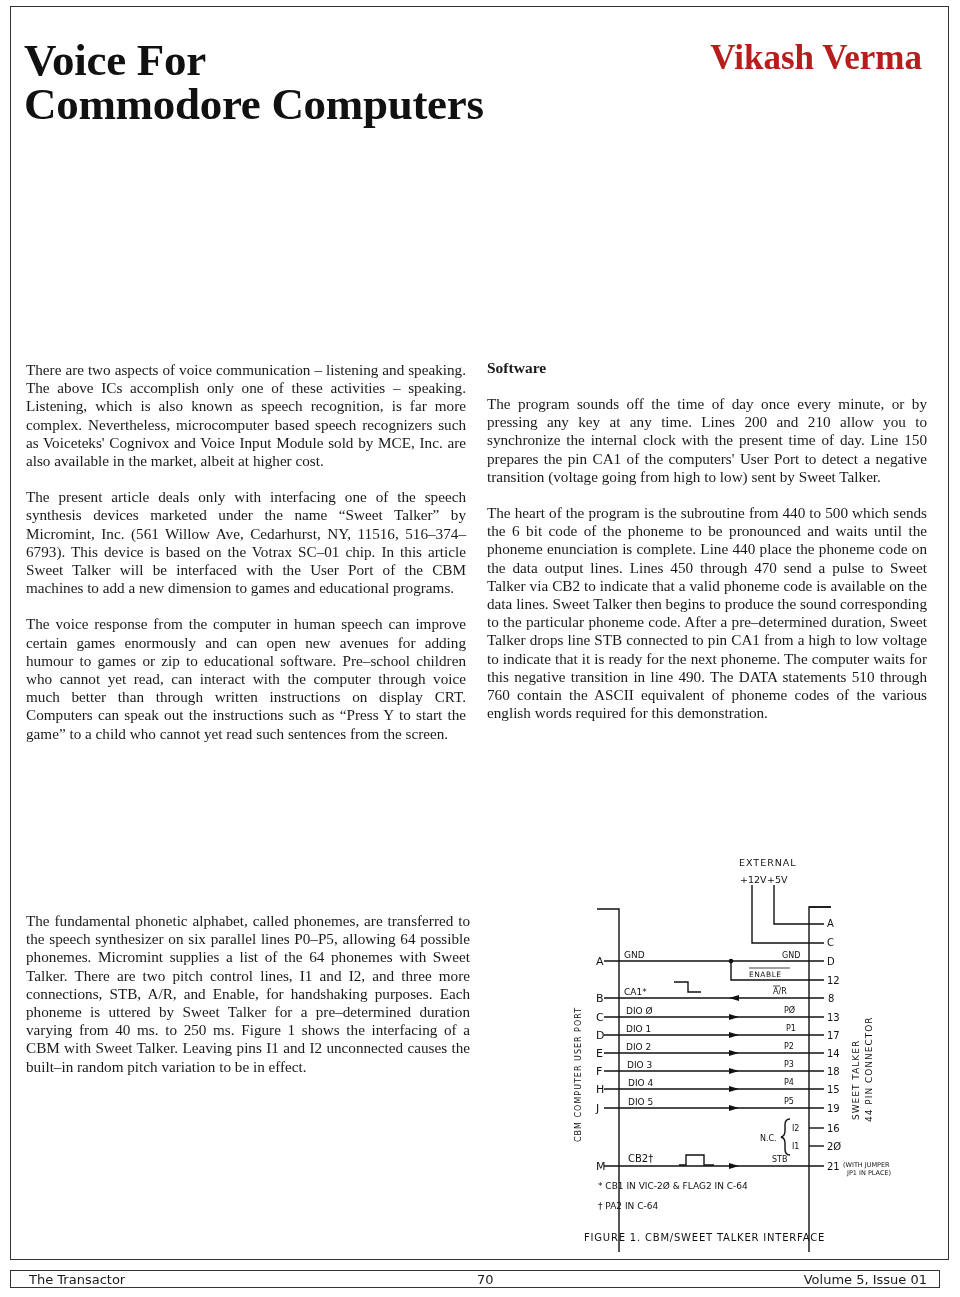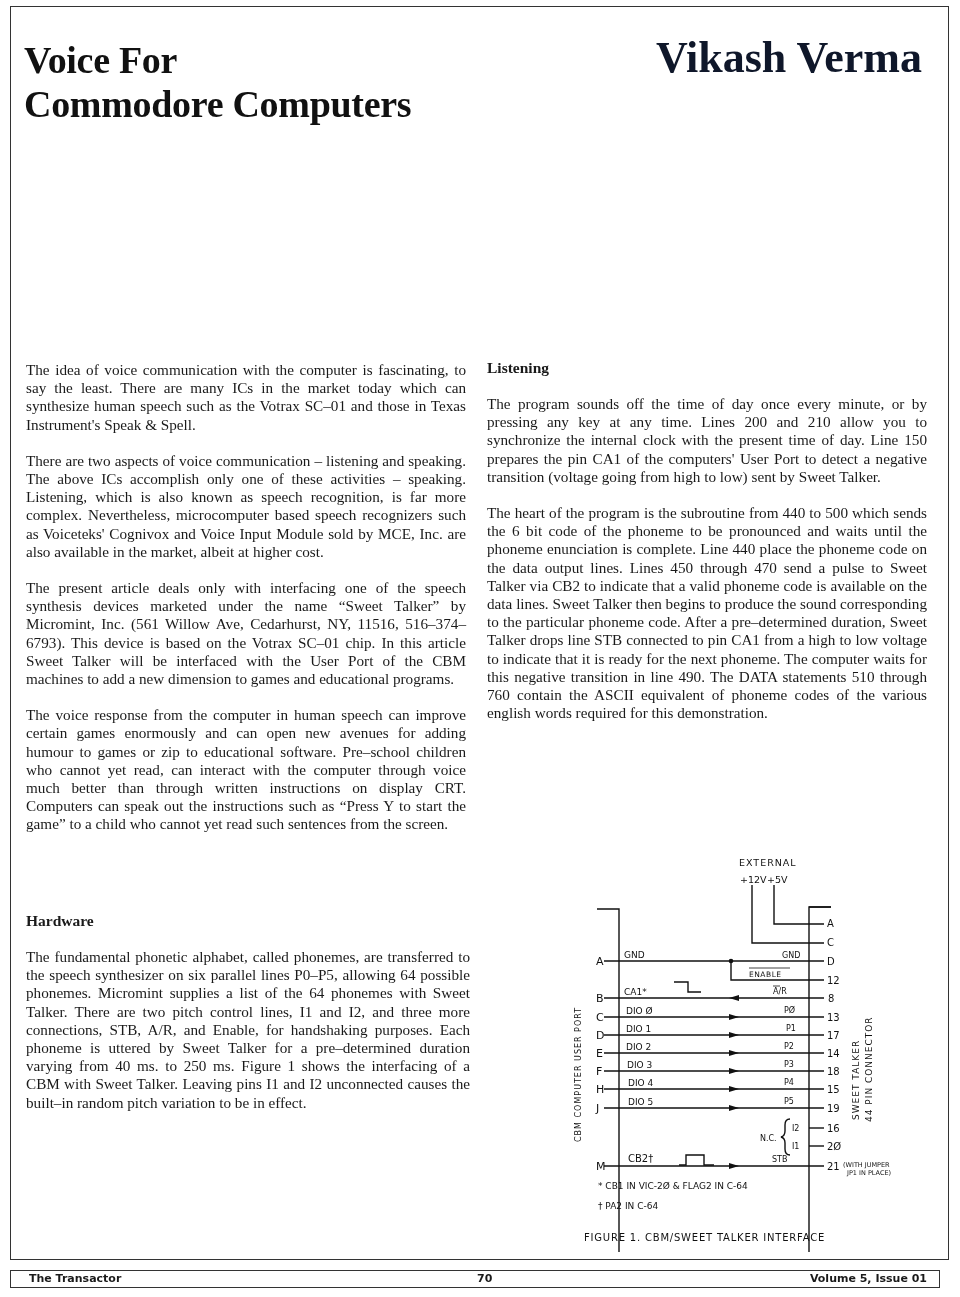--- a/index.html
+++ b/index.html
@@ -1,68 +1,66 @@
 <!DOCTYPE html>
 <html><head>
 <meta charset="utf-8">
 <style>
   html, body { margin: 0; padding: 0; background: #ffffff; }
   body { width: 960px; height: 1297px; position: relative; overflow: hidden;
          font-family: "Liberation Serif", "DejaVu Serif", serif; color: #1a1a1a; }
   .frame { position: absolute; left: 10px; top: 6px; width: 939px; height: 1254px;
            border: 1.5px solid #333; box-sizing: border-box; }
   .title { position: absolute; left: 24px; top: 38px; font-weight: bold;
-           font-size: 38px; line-height: 44px; color: #111; letter-spacing: -0.3px; }
+           font-size: 45px; line-height: 44px; color: #111; letter-spacing: -0.3px; }
   .byline { position: absolute; right: 38px; top: 38px; text-align: center;
-            font-weight: bold; font-size: 44px; line-height: 40px; color: #0f172a; }
+            font-weight: bold; font-size: 35px; line-height: 40px; color: #b91c1c; }
   .col { position: absolute; font-size: 15.2px; line-height: 18.2px; text-align: justify; }
   .col-left { left: 26px; top: 361px; width: 440px; }
   .col-right { left: 487px; top: 359px; width: 440px; }
   .col p { margin: 0 0 18px 0; }
   .col h3 { margin: 0 0 18px 0; font-size: 15.5px; font-weight: bold; line-height: 18px; }
   .hardware { position: absolute; left: 26px; top: 912px; width: 444px; }
   .figure { position: absolute; left: 564px; top: 852px; width: 380px; height: 400px; }
   .figure svg { width: 100%; height: 100%; }
   .fig-text { font-family: "DejaVu Sans", sans-serif; fill: #111; }
   .footer { position: absolute; left: 10px; top: 1270px; width: 930px; height: 18px;
             border: 1.5px solid #333; box-sizing: border-box;
-            font-family: "DejaVu Sans", sans-serif; font-weight: bold; font-size: 11px; text-align: right; }
+            font-family: "DejaVu Sans", sans-serif; font-weight: normal; font-size: 13px; text-align: right; }
   .footer span { position: absolute; top: 1px; }
   .f-left { left: 18px; }
   .f-center { left: 466px; }
   .f-right { right: 12px; }
 </style>
 </head>
 <body>
 
 <div class="frame"></div>
 
 <div class="title">
   <div>Voice For</div>
   <div>Commodore Computers</div>
 </div>
 
 <div class="byline">
   <div>Vikash Verma</div>
 </div>
 
 <div class="col col-left">
-  <p>The idea of voice communication with the computer is fascinating, to say the least. There are many ICs in the market today which can synthesize human speech such as the Votrax SC–01 and those in Texas Instrument's Speak &amp; Spell.</p>
   <p>There are two aspects of voice communication – listening and speaking. The above ICs accomplish only one of these activities – speaking. Listening, which is also known as speech recognition, is far more complex. Nevertheless, microcomputer based speech recognizers such as Voiceteks' Cognivox and Voice Input Module sold by MCE, Inc. are also available in the market, albeit at higher cost.</p>
   <p>The present article deals only with interfacing one of the speech synthesis devices marketed under the name “Sweet Talker” by Micromint, Inc. (561 Willow Ave, Cedarhurst, NY, 11516, 516–374–6793). This device is based on the Votrax SC–01 chip. In this article Sweet Talker will be interfaced with the User Port of the CBM machines to add a new dimension to games and educational programs.</p>
   <p>The voice response from the computer in human speech can improve certain games enormously and can open new avenues for adding humour to games or zip to educational software. Pre–school children who cannot yet read, can interact with the computer through voice much better than through written instructions on display CRT. Computers can speak out the instructions such as “Press Y to start the game” to a child who cannot yet read such sentences from the screen.</p>
 </div>
 
 <div class="col hardware">
-  <h3>Hardware</h3>
   <p>The fundamental phonetic alphabet, called phonemes, are transferred to the speech synthesizer on six parallel lines P0–P5, allowing 64 possible phonemes. Micromint supplies a list of the 64 phonemes with Sweet Talker. There are two pitch control lines, I1 and I2, and three more connections, STB, A/R, and Enable, for handshaking purposes. Each phoneme is uttered by Sweet Talker for a pre–determined duration varying from 40 ms. to 250 ms. Figure 1 shows the interfacing of a CBM with Sweet Talker. Leaving pins I1 and I2 unconnected causes the built–in random pitch variation to be in effect.</p>
 </div>
 
 <div class="col col-right">
-  <h3>Listening</h3>
+  <h3>Software</h3>
   <p>The program sounds off the time of day once every minute, or by pressing any key at any time. Lines 200 and 210 allow you to synchronize the internal clock with the present time of day. Line 150 prepares the pin CA1 of the computers' User Port to detect a negative transition (voltage going from high to low) sent by Sweet Talker.</p>
   <p>The heart of the program is the subroutine from 440 to 500 which sends the 6 bit code of the phoneme to be pronounced and waits until the phoneme enunciation is complete. Line 440 place the phoneme code on the data output lines. Lines 450 through 470 send a pulse to Sweet Talker via CB2 to indicate that a valid phoneme code is available on the data lines. Sweet Talker then begins to produce the sound corresponding to the particular phoneme code. After a pre–determined duration, Sweet Talker drops line STB connected to pin CA1 from a high to low voltage to indicate that it is ready for the next phoneme. The computer waits for this negative transition in line 490. The DATA statements 510 through 760 contain the ASCII equivalent of phoneme codes of the various english words required for this demonstration.</p>
 </div>
 
 <div class="figure">
   <svg viewBox="0 0 380 400">
     <g stroke="#111" stroke-width="1.4" fill="none">
 
       <polyline points="33,57 55,57 55,405"></polyline>
 

